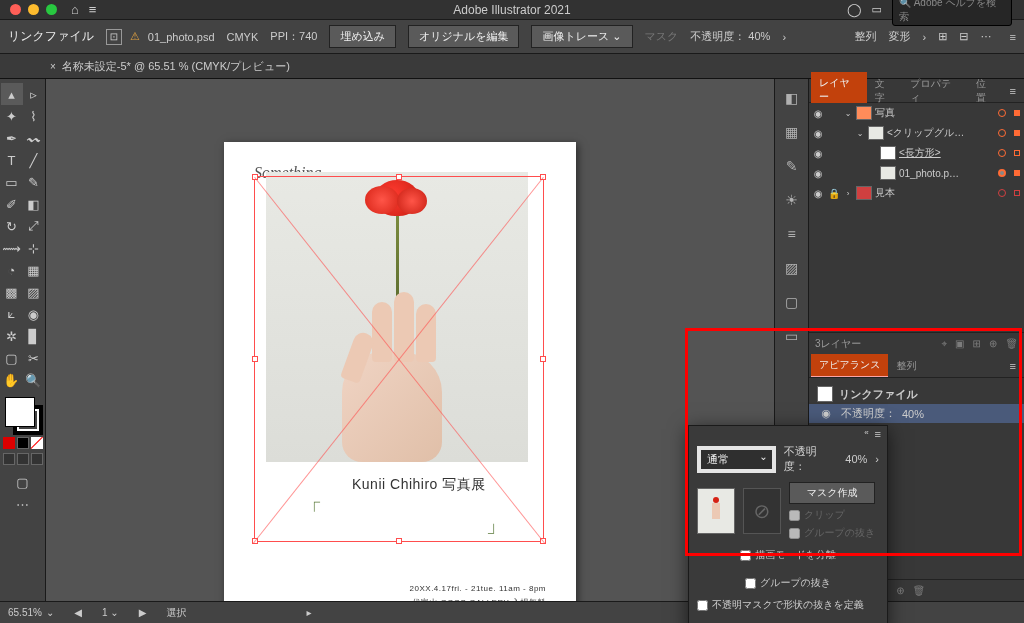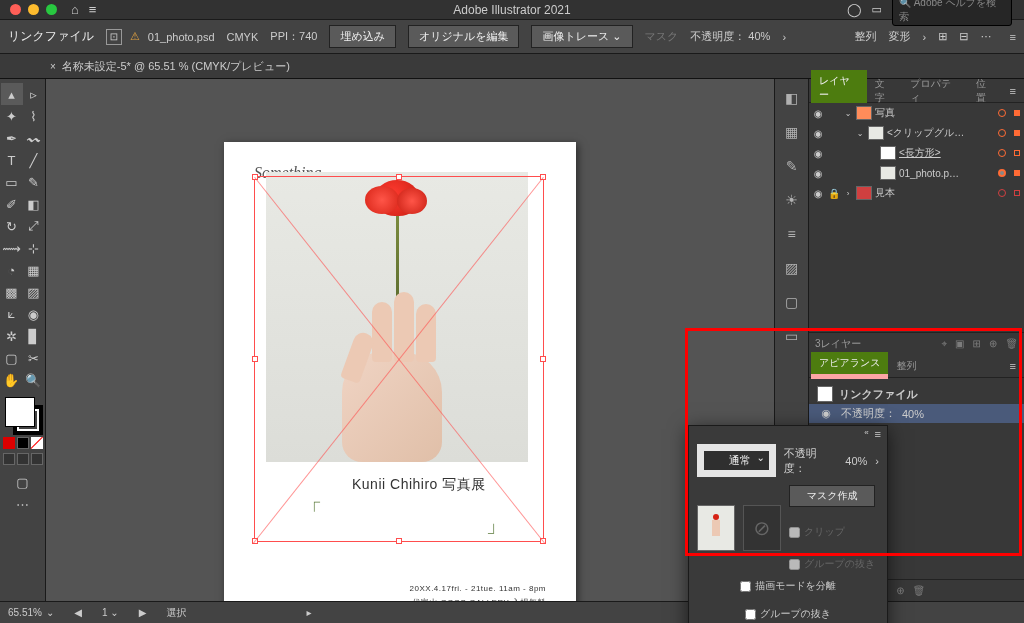--- a/index.html
+++ b/index.html
@@ -70,21 +70,21 @@
 .art-small { position: absolute; font-size: 8px; color: #333; letter-spacing: .5px; }
 
 
 .ricon-strip { width: 34px; background: #434343; border-left: 1px solid #1a1a1a; display: flex; flex-direction: column; align-items: center; gap: 16px; padding-top: 10px; }
 .ricon { width: 18px; height: 18px; opacity: .8; display:flex; align-items:center; justify-content:center; font-size:14px; color:#ccc; }
 
 
 .rpanels { width: 216px; background: #383838; display: flex; flex-direction: column; border-left: 1px solid #1a1a1a; }
 .panel-tabs { display: flex; height: 24px; align-items: center; padding: 0 2px; border-bottom: 1px solid #222; }
 .ptab { padding: 4px 8px; font-size: 10px; color: #999; cursor: pointer; }
-.ptab.active { color: #eee; background: #4d7c0f; border-bottom: 5px solid #fca5a5; }
+.ptab.active { color: #eee; background: #c2410c; border-bottom: 1px solid #fca5a5; }
 .panel-menu { margin-left: auto; padding: 0 6px; cursor: pointer; }
 
 .layers-body { flex: 0 0 auto; background: #383838; }
 .layer-row { display: flex; align-items: center; height: 20px; font-size: 10px; }
 .layer-vis { width: 18px; text-align: center; cursor: pointer; }
 .layer-lock { width: 16px; text-align: center; }
 .layer-indent { display: inline-block; }
 .layer-toggle { width: 10px; text-align: center; font-size: 8px; }
 .layer-thumb { width: 16px; height: 14px; margin: 0 3px; border: 1px solid #666; display: inline-block; }
 .layer-name { flex: 1; overflow: hidden; text-overflow: ellipsis; white-space: nowrap; }
@@ -100,21 +100,21 @@
 .red-highlight { position: absolute; border: 3px solid #ff0000; pointer-events: none; z-index: 100; }
 .appearance-wrap { position: relative; }
 .app-body { padding: 6px 8px; }
 .app-row { display: flex; align-items: center; gap: 6px; height: 20px; font-size: 11px; }
 .app-swatch { width: 16px; height: 16px; background: #fff; border: 1px solid #666; }
 .app-op-row { background: #4a5a7a; margin: 0 -8px; padding: 2px 8px; display:flex; align-items:center; gap:6px; }
 
 
 .flyout { position: absolute; background: #3a3a3a; border: 1px solid #1a1a1a; box-shadow: 0 4px 18px rgba(0,0,0,.6); font-size: 11px; z-index: 50; }
 .fly-row { display: flex; align-items: center; gap: 8px; padding: 4px 8px; }
-.select { background: #2f2f2f; border: 7px solid #e5e5e5; padding: 2px 18px 2px 6px; color: #eee; position: relative; text-align: right; }
+.select { background: #2f2f2f; border: 4px solid #e5e5e5; padding: 2px 18px 2px 6px; color: #eee; position: relative; }
 .select::after { content:"⌄"; position:absolute; right:4px; top:1px; font-size:10px;}
 .fly-thumb { width: 38px; height: 46px; background: #e8e9e4; border: 1px solid #666; display:flex; align-items:center; justify-content:center;}
 .fly-mask { width: 38px; height: 46px; border: 1px solid #555; background:#333; display:flex; align-items:center; justify-content:center; color:#666; font-size:20px;}
 .fly-btn { background: #5a5a5a; border: 1px solid #222; padding: 3px 16px; color: #eee; font-size: 10px; }
 .fly-check { display: flex; align-items:center; gap: 4px; font-size: 10px; }
 .fly-check input { width:11px; height:11px; }
 .fly-check.disabled { color:#666; }
 
 
 .statusbar { height: 22px; background: #434343; display: flex; align-items: center; padding: 0 8px; gap: 20px; border-top: 1px solid #1a1a1a; font-size: 10px; }
@@ -415,21 +415,21 @@
     <span>40%</span>
     <span>›</span>
   </div>
   <div class="fly-row">
     <div class="fly-thumb">
         <div style="width:8px;height:16px;background:#ecc9b4;position:relative;">
           <div style="position:absolute;top:-6px;left:1px;width:6px;height:6px;background:#d62215;border-radius:50%;"></div>
         </div>
       </div>
     <div class="fly-mask">⊘</div>
-    <div style="display:flex; flex-direction:column; gap:18px;">
+    <div style="display:flex; flex-direction:column; gap:4px;">
       <button class="fly-btn">マスク作成</button>
       <label class="fly-check disabled">
           <input type="checkbox" disabled="" style="">
           <span>クリップ</span>
         </label>
       <label class="fly-check disabled">
           <input type="checkbox" disabled="" style="">
           <span>グループの抜き</span>
         </label>
     </div>

